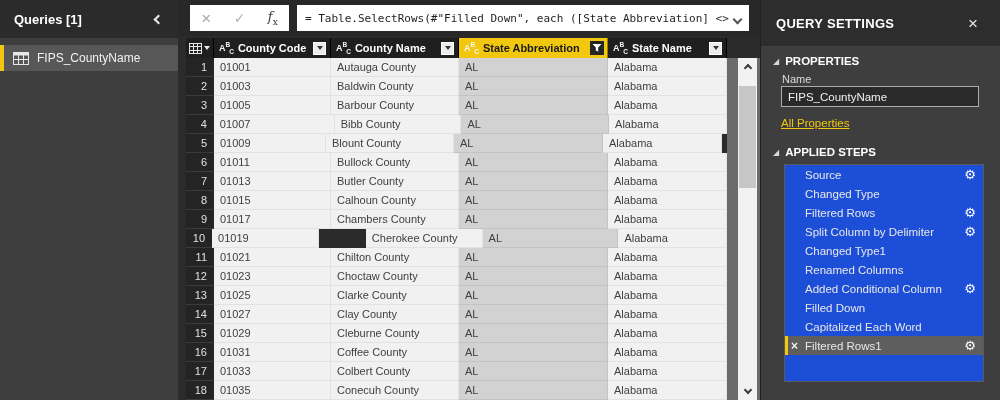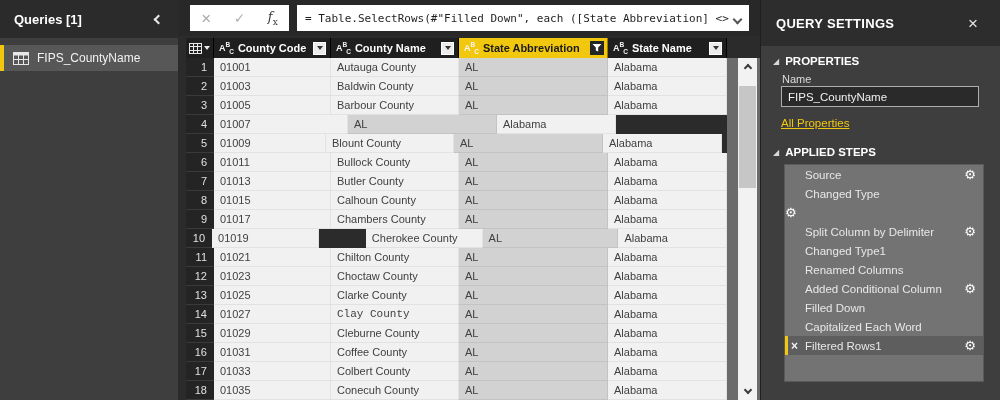--- a/index.html
+++ b/index.html
@@ -63,21 +63,21 @@
   
   .panel { position:absolute; left:760px; top:0; width:240px; height:400px; background:#3e3e3e; border-left:1px solid #1f1f1f; }
   .panel-titlebar { position:absolute; left:0; top:0; width:100%; height:46px; background:#2d2d2d; display:flex; align-items:center; }
   .panel-title { color:#fff; font-weight:bold; font-size:13px; margin-left:15px; flex:1; letter-spacing:.3px; }
   .panel-close { color:#e6e6e6; font-size:17px; margin-right:22px; cursor:pointer; line-height:1; }
   .section-hd { position:absolute; left:12px; color:#fff; font-weight:bold; font-size:11.5px; display:flex; align-items:center; cursor:pointer; }
   .tri { color:#d8d8d8; font-size:8px; margin-right:6px; }
   .name-label { position:absolute; left:21px; top:73px; color:#dcdcdc; font-size:11px; }
   .name-input { position:absolute; left:20px; top:86px; width:198px; height:21px; background:#2a2a2a; border:1px solid #adadad; color:#f0f0f0; font-size:11.5px; padding:0 6px; font-family:"Liberation Sans","DejaVu Sans",sans-serif; }
   .all-props { position:absolute; left:20px; top:117px; color:#f2c80f; font-size:11.5px; text-decoration:underline; cursor:pointer; }
-  .steps-box { position:absolute; left:23px; top:164px; width:200px; height:218px; background:#737373; border:1px solid #5a5a5a; overflow:hidden; }
+  .steps-box { position:absolute; left:23px; top:164px; width:200px; height:218px; background:#1d4ed8; border:1px solid #5a5a5a; overflow:hidden; }
   .step { height:19px; display:flex; align-items:center; color:#e8e8e8; font-size:11.5px; cursor:pointer; position:relative; }
   .step .slabel { margin-left:20px; flex:1; white-space:nowrap; overflow:hidden; }
   .step .gear { color:#fff; font-size:13px; margin-right:7px; line-height:1; cursor:pointer; }
   .step.selected { background:#5e5e5e; }
   .step.selected .sbar { position:absolute; left:0; top:0; width:3px; height:100%; background:#f2c80f; }
   .step .delx { position:absolute; left:6px; color:#f0f0f0; font-size:12px; font-weight:bold; line-height:1; cursor:pointer; display:none; }
   .step.selected .delx { display:block; }
 </style>
 </head>
 <body>
@@ -177,21 +177,22 @@
           </div>
           <div class="grid-row">
             <div class="rnum">3</div>
             <div class="dcell" style="width: 117px;">01005</div>
             <div class="dcell" style="width: 128px;">Barbour County</div>
             <div class="dcell selcol" style="width: 149px;">AL</div>
             <div class="dcell" style="width: 119px;">Alabama</div>
           </div>
           <div class="grid-row">
             <div class="rnum">4</div>
-            <div class="dcell" style="width: 134px;">01007</div>
+            <div class="dcell" style="width: 122px;">01007</div>
+            <div class="dcell" style="width: 128px;">Bibb County</div>
             <div class="dcell selcol" style="width: 149px;">AL</div>
             <div class="dcell" style="width: 119px;">Alabama</div>
           </div>
           <div class="grid-row">
             <div class="rnum">5</div>
             <div class="dcell" style="width: 112px;">01009</div>
             <div class="dcell" style="width: 128px;">Blount County</div>
             <div class="dcell selcol" style="width: 149px;">AL</div>
             <div class="dcell" style="width: 119px;">Alabama</div>
           </div>
@@ -247,21 +248,21 @@
           <div class="grid-row">
             <div class="rnum">13</div>
             <div class="dcell" style="width: 117px;">01025</div>
             <div class="dcell" style="width: 128px;">Clarke County</div>
             <div class="dcell selcol" style="width: 149px;">AL</div>
             <div class="dcell" style="width: 119px;">Alabama</div>
           </div>
           <div class="grid-row">
             <div class="rnum">14</div>
             <div class="dcell" style="width: 117px;">01027</div>
-            <div class="dcell" style="width: 128px; font-family: Liberation Mono, monospace;">Clay County</div>
+            <div class="dcell" style="width: 128px;">Clay County</div>
             <div class="dcell selcol" style="width: 149px;">AL</div>
             <div class="dcell" style="width: 119px;">Alabama</div>
           </div>
           <div class="grid-row">
             <div class="rnum">15</div>
             <div class="dcell" style="width: 117px;">01029</div>
             <div class="dcell" style="width: 128px;">Cleburne County</div>
             <div class="dcell selcol" style="width: 149px;">AL</div>
             <div class="dcell" style="width: 119px;">Alabama</div>
           </div>
@@ -325,20 +326,21 @@
           <span class="sbar"></span>
           <span class="slabel">Source</span>
           <span class="gear">⚙</span>
         </div>
         <div class="step">
           <span class="sbar"></span>
           <span class="slabel">Changed Type</span>
         </div>
         <div class="step">
           <span class="sbar"></span>
+          <span class="slabel">Filtered Rows</span>
           <span class="gear">⚙</span>
         </div>
         <div class="step">
           <span class="sbar"></span>
           <span class="slabel">Split Column by Delimiter</span>
           <span class="gear">⚙</span>
         </div>
         <div class="step">
           <span class="sbar"></span>
           <span class="slabel">Changed Type1</span>

